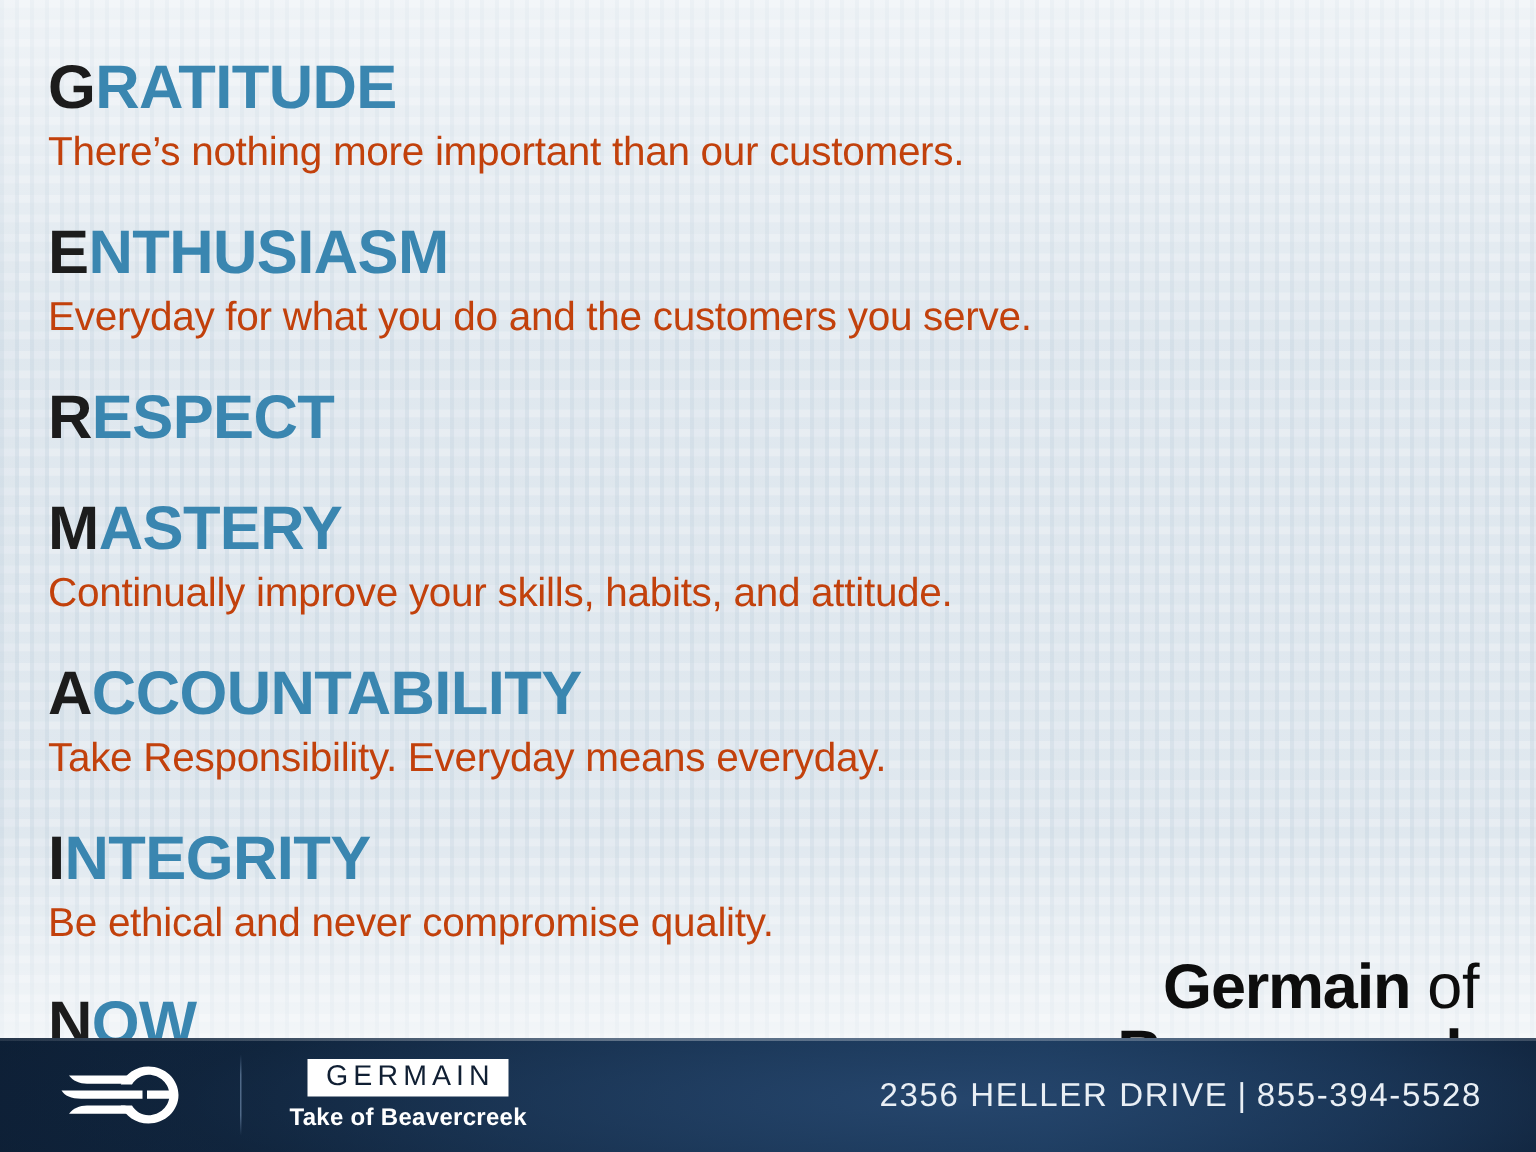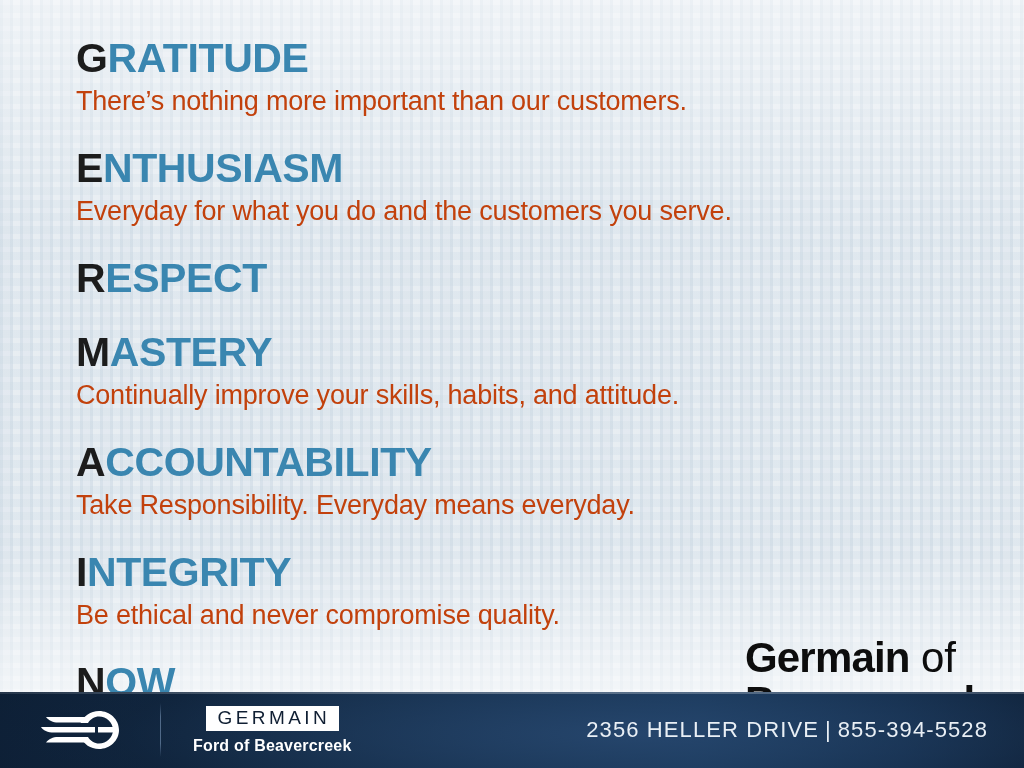--- a/index.html
+++ b/index.html
@@ -64,21 +64,21 @@
       rgba(255,255,255,.85) 100%);
   }
 
   #content {
     position:absolute;
     left:0; top:0; right:0;
     padding:0;
     z-index:3;
   }
 
-  .value-block { padding-left:76px; }
+  .value-block { padding-left:32px; }
 
   .value-head {
     font-family:"Liberation Sans", sans-serif;
     font-weight:bold;
     font-size:41px;
     line-height:1.0;
     letter-spacing:-0.4px;
     color:#3a86b0;
     white-space:nowrap;
   }
@@ -99,21 +99,21 @@
   
   #brand-lockup {
     position:absolute;
     right:38px;
     top:636px;
     z-index:4;
     font-family:"Liberation Sans", sans-serif;
     font-size:42px;
     line-height:1.05;
     color:#0d0d0d;
-    text-align:left;
+    text-align:right;
     white-space:nowrap;
   }
   #brand-lockup .b-strong { font-weight:bold; letter-spacing:-0.8px; }
   #brand-lockup .b-light  { font-weight:normal; letter-spacing:-0.3px; }
   #brand-lockup .b-line2  { font-weight:bold; letter-spacing:-0.8px; display:block; }
 
   
   #footer {
     position:absolute;
     left:0; right:0; bottom:0;
@@ -279,21 +279,21 @@
                    C 100 66 94 61 86 60
                    L 36 60
                    C 26 60 17 64 12 71 Z"></path>
         </g>
       </svg>
 
       <div id="footer-divider"></div>
 
       <div id="footer-brand">
         <div id="germain-box">GERMAIN</div>
-        <div id="store-name">Ford of Beavercreek</div>
+        <div id="store-name">Take of Beavercreek</div>
       </div>
     </div>
 
     <div id="footer-right">
       <span>2356 HELLER DRIVE</span><span class="sep">|</span><span>855-394-5528</span>
     </div>
   </div>
 
 </div>
 

